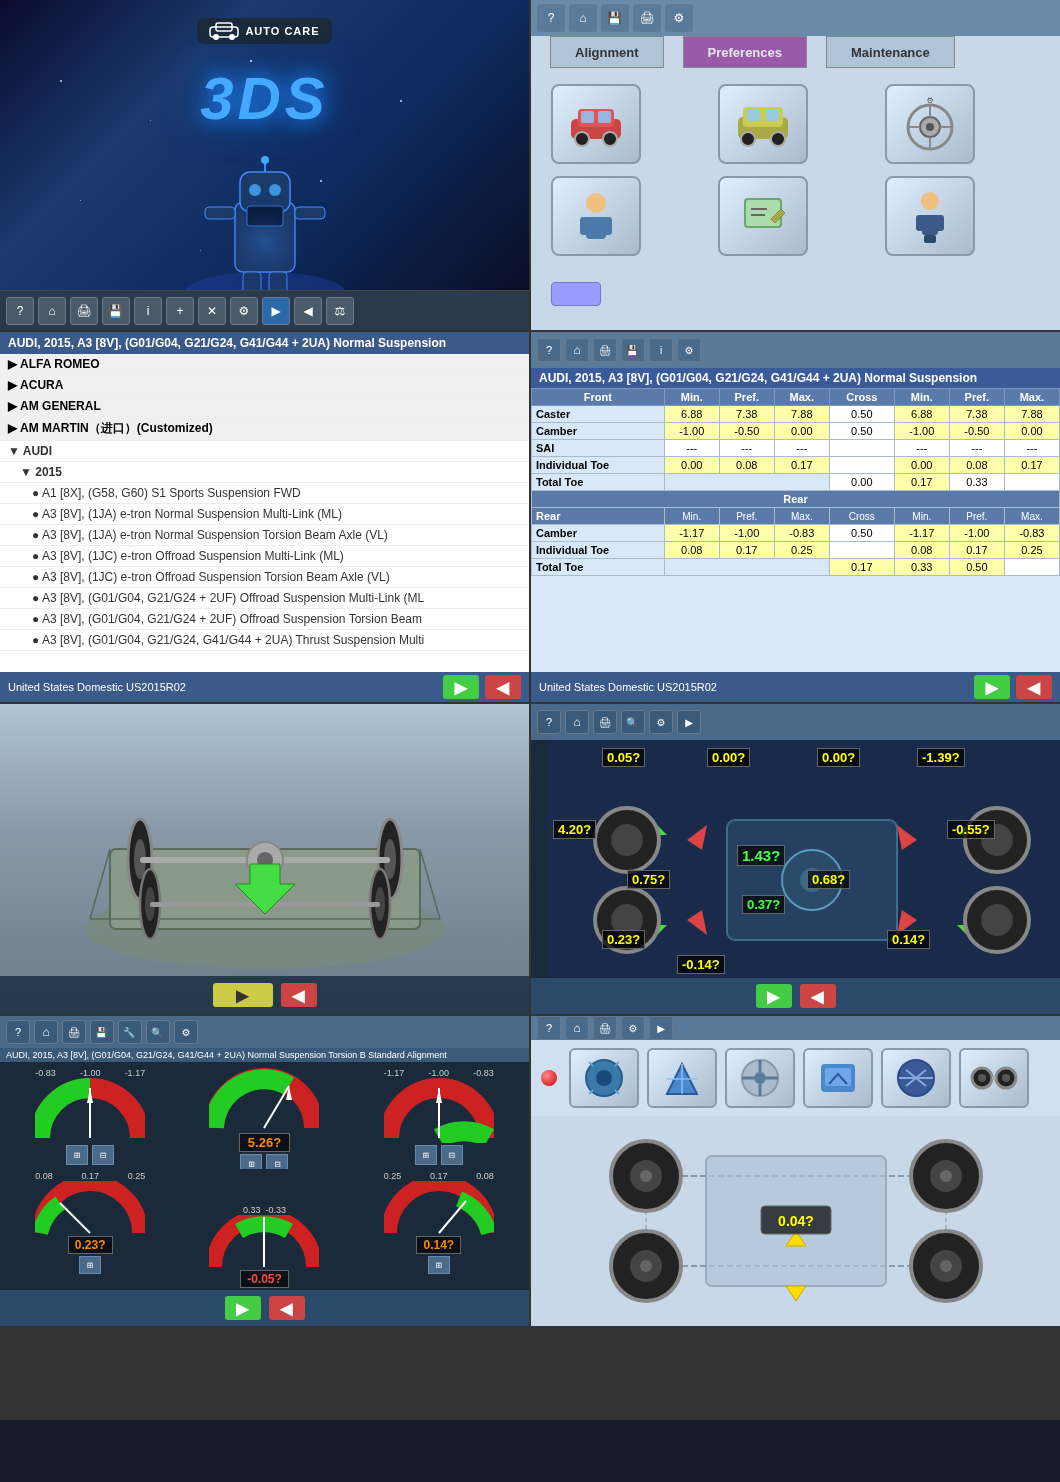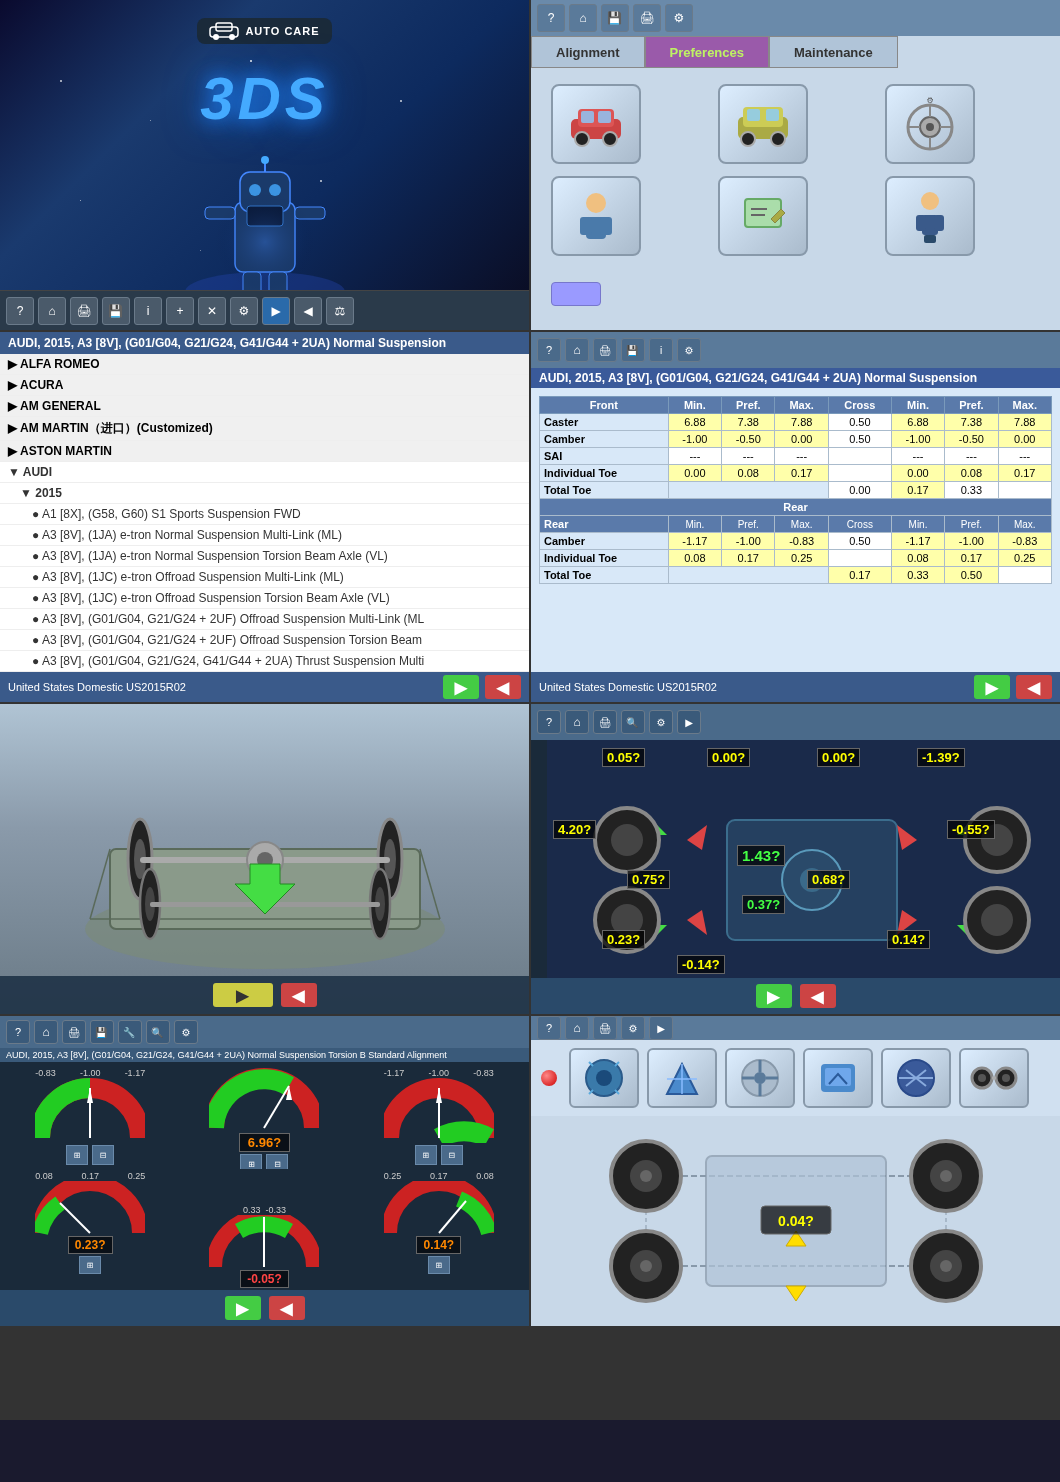--- a/index.html
+++ b/index.html
@@ -106,23 +106,24 @@
       height: 32px;
     }
     .prefs-tab {
       padding: 0 24px;
       display: flex;
       align-items: center;
       font-size: 13px;
       font-weight: bold;
       cursor: pointer;
       border: 1px solid #888;
+      margin-left: 19px;
     }
     .prefs-tab.inactive { background: #b0c4d8; color: #333; }
-    .prefs-tab.active { background: #9a5aaa; color: #bef264; }
+    .prefs-tab.active { background: #9a5aaa; color: #e5e5e5; }
     .prefs-tab.inactive2 { background: #b0c4d8; color: #333; }
     .prefs-icons-grid {
       display: grid;
       grid-template-columns: repeat(3, 1fr);
       gap: 12px;
       padding: 16px 20px;
     }
     .pref-icon-box {
       background: linear-gradient(135deg, #ddeeff, #aabbcc);
       border: 2px solid #8899aa;
@@ -470,21 +471,20 @@
     </div>
   </div>
 
   <div class="panel panel-list">
     <div class="list-title">AUDI, 2015, A3 [8V], (G01/G04, G21/G24, G41/G44 + 2UA) Normal Suspension</div>
     <div class="list-content">
       <div class="list-item header">▶ ALFA ROMEO</div>
       <div class="list-item header">▶ ACURA</div>
       <div class="list-item header">▶ AM GENERAL</div>
       <div class="list-item header">▶ AM MARTIN（进口）(Customized)</div>
-      <div class="list-item header">▶ ASTON MARTIN</div>
       <div class="list-item bold">▼ AUDI</div>
       <div class="list-item sub bold">▼ 2015</div>
       <div class="list-item subsub">● A1 [8X], (G58, G60) S1 Sports Suspension FWD</div>
       <div class="list-item subsub">● A3 [8V], (1JA) e-tron Normal Suspension Multi-Link (ML)</div>
       <div class="list-item subsub">● A3 [8V], (1JA) e-tron Normal Suspension Torsion Beam Axle (VL)</div>
       <div class="list-item subsub">● A3 [8V], (1JC) e-tron Offroad Suspension Multi-Link (ML)</div>
       <div class="list-item subsub">● A3 [8V], (1JC) e-tron Offroad Suspension Torsion Beam Axle (VL)</div>
       <div class="list-item subsub">● A3 [8V], (G01/G04, G21/G24 + 2UF) Offroad Suspension Multi-Link (ML</div>
       <div class="list-item subsub">● A3 [8V], (G01/G04, G21/G24 + 2UF) Offroad Suspension Torsion Beam</div>
       <div class="list-item subsub">● A3 [8V], (G01/G04, G21/G24, G41/G44 + 2UA) Thrust Suspension Multi</div>
@@ -502,21 +502,21 @@
   <div class="panel panel-table">
     <div class="table-toolbar">
       <div class="tb-btn" style="background:#4a6a8a;width:24px;height:24px;font-size:11px;">?</div>
       <div class="tb-btn" style="background:#4a6a8a;width:24px;height:24px;">⌂</div>
       <div class="tb-btn" style="background:#4a6a8a;width:24px;height:24px;font-size:10px;">🖨</div>
       <div class="tb-btn" style="background:#4a6a8a;width:24px;height:24px;font-size:10px;">💾</div>
       <div class="tb-btn" style="background:#4a6a8a;width:24px;height:24px;font-size:10px;">i</div>
       <div class="tb-btn" style="background:#4a6a8a;width:24px;height:24px;font-size:10px;">⚙</div>
     </div>
     <div class="table-title">AUDI, 2015, A3 [8V], (G01/G04, G21/G24, G41/G44 + 2UA) Normal Suspension</div>
-    <div style="padding: 8px; overflow: auto; flex:1;">
+    <div style="padding: 0; overflow: auto; flex:1;">
       <table class="align-table">
         <thead>
           <tr>
             <th>Front</th>
             <th>Min.</th>
             <th>Pref.</th>
             <th>Max.</th>
             <th>Cross</th>
             <th>Min.</th>
             <th>Pref.</th>
@@ -760,21 +760,21 @@
       </div>
 
       <div style="display:flex;flex-direction:column;align-items:center;padding:2px;">
         <div style="color:#ccc;font-size:9px;width:110px;text-align:center;"></div>
         <svg width="110" height="65" viewBox="0 0 110 65">
           <path d="M5,60 A50,50 0 0,1 105,60" fill="none" stroke="#cc2222" stroke-width="20"></path>
           <path d="M5,60 A50,50 0 0,1 80,18" fill="none" stroke="#22cc22" stroke-width="20"></path>
           <line x1="80" y1="18" x2="55" y2="60" stroke="white" stroke-width="2"></line>
           <polygon points="77,32 80,18 83,32" fill="white"></polygon>
         </svg>
-        <div style="background:rgba(0,0,0,0.6);border:1px solid #666;color:#ff8800;font-size:13px;font-weight:bold;padding:1px 8px;text-align:center;">6.96?</div>
+        <div style="background:rgba(0,0,0,0.6);border:1px solid #666;color:#ff8800;font-size:13px;font-weight:bold;padding:1px 8px;text-align:center;">5.26?</div>
         <div style="display:flex;gap:4px;margin-top:2px;">
           <div style="width:22px;height:20px;background:#4a6a8a;border:1px solid #6a8aaa;font-size:8px;display:flex;align-items:center;justify-content:center;color:white;cursor:pointer;">⊞</div>
           <div style="width:22px;height:20px;background:#4a6a8a;border:1px solid #6a8aaa;font-size:8px;display:flex;align-items:center;justify-content:center;color:white;cursor:pointer;">⊟</div>
         </div>
       </div>
 
       <div style="display:flex;flex-direction:column;align-items:center;padding:2px;">
         <div style="color:#ccc;font-size:9px;display:flex;justify-content:space-between;width:110px;">
           <span>-1.17</span>
           <span>-1.00</span>

